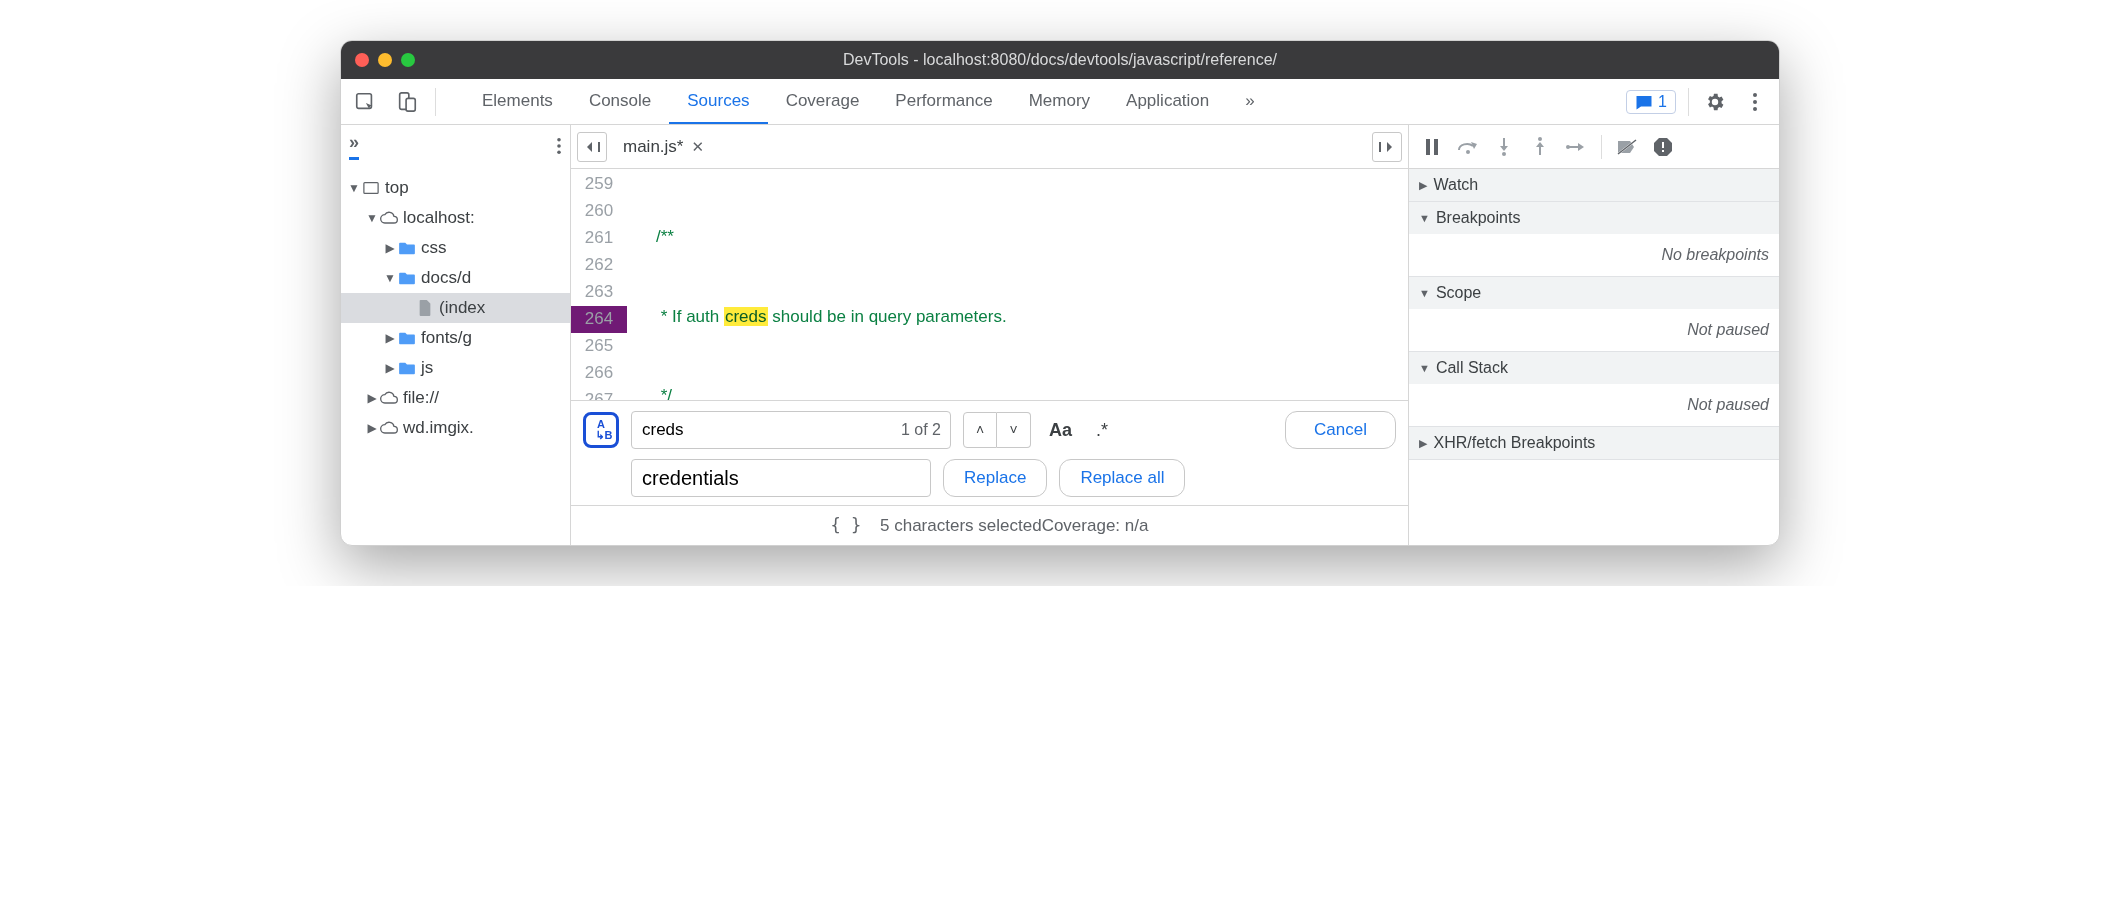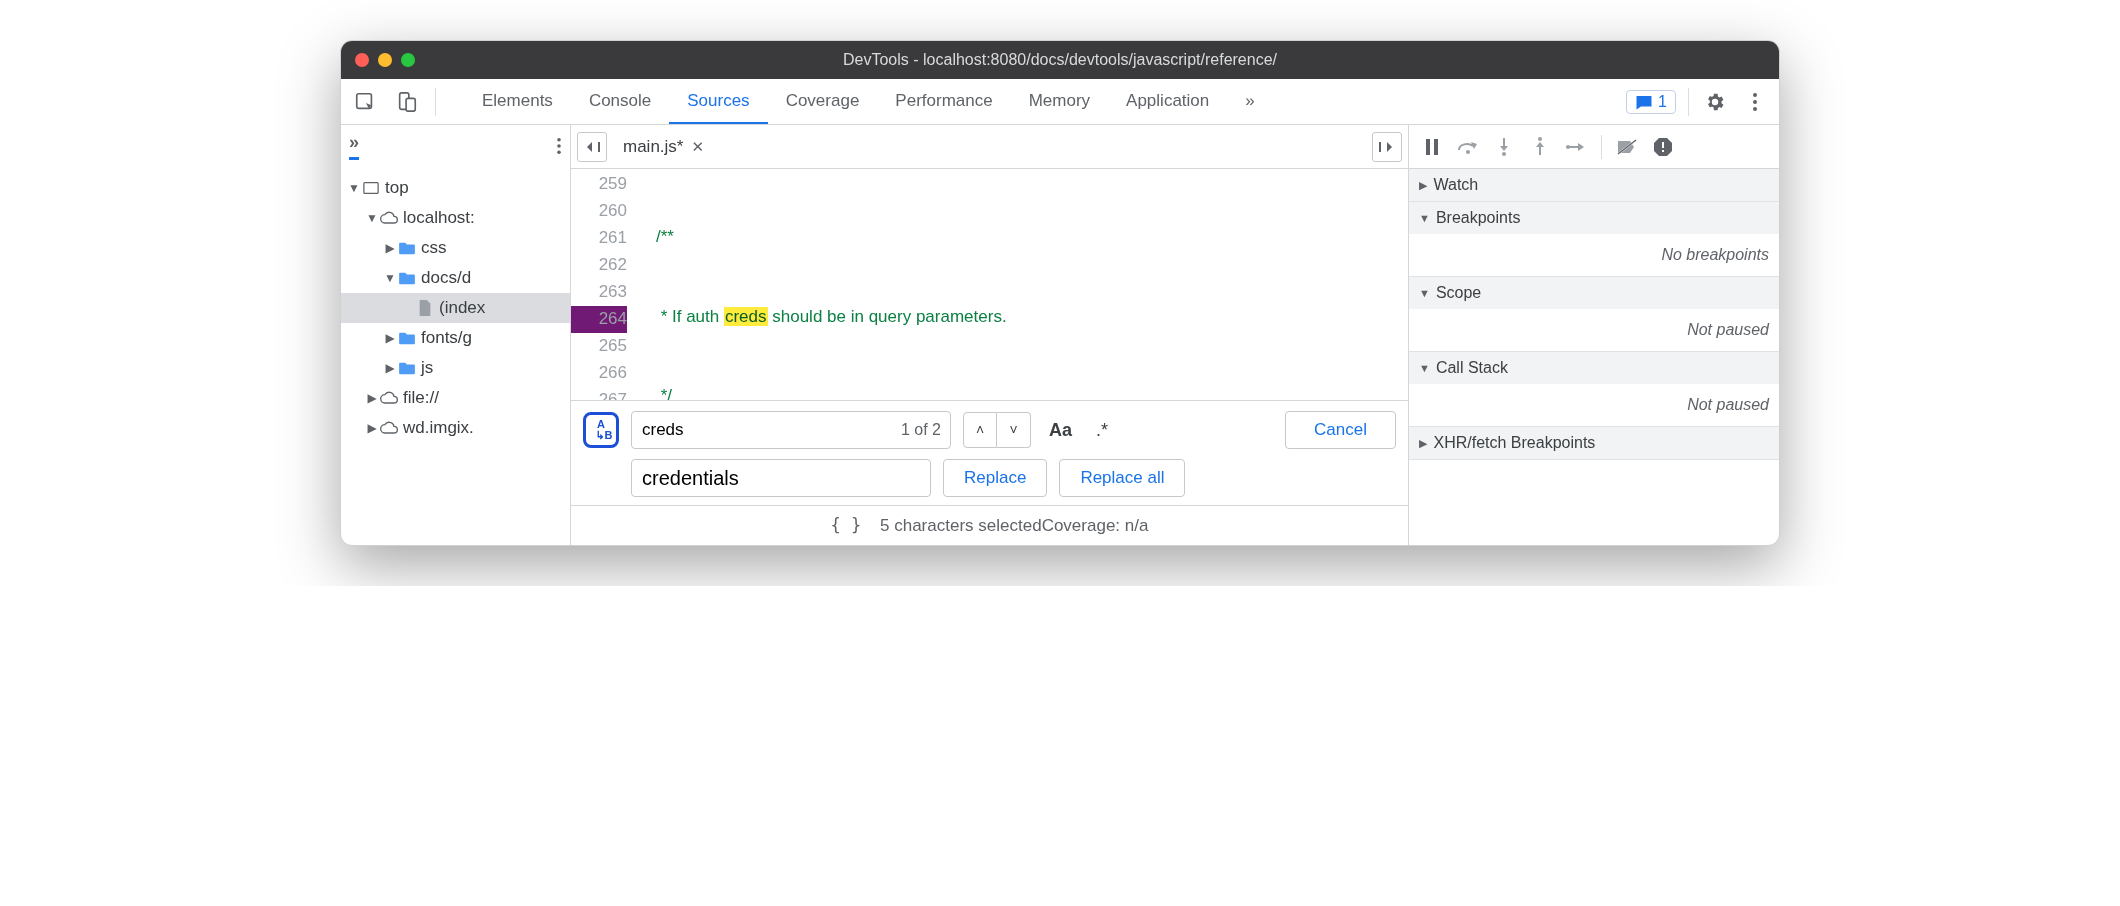--- a/index.html
+++ b/index.html
@@ -35,37 +35,37 @@
 .cloud-svg { fill: none; stroke: #5f6368; stroke-width: 1.6; }
 .frame-svg { fill: none; stroke: #5f6368; stroke-width: 1.4; }
 .editor-col { flex: 1; display: flex; flex-direction: column; min-width: 0; border-right: 1px solid #d6d6d6; }
 .editor-tabs { height: 44px; border-bottom: 1px solid #d6d6d6; display: flex; align-items: center; padding: 0 6px; gap: 10px; }
 .stepper { width: 30px; height: 30px; border: 1px solid #c8c8c8; border-radius: 3px; display: flex; align-items: center; justify-content: center; color: #5f6368; }
 .stepper.right { margin-left: auto; }
 .file-tab { display: flex; align-items: center; gap: 8px; font-size: 17px; color: #3c4043; padding: 0 6px; }
 .close-x { color: #5f6368; font-size: 15px; }
 .code { display: flex; flex: 1; overflow: hidden; font-family: Menlo, Monaco, "Courier New", monospace; font-size: 17px; line-height: 1.55; }
 .gutter { width: 66px; text-align: right; color: #9aa0a6; padding: 2px 10px 2px 0; user-select: none; }
-.gutter div { height: 27px; }
+.gutter div { height: 27px; text-align: center; }
 .gutter div.hcur { background: #701a75; }
 .codebody { flex: 1; padding: 2px 0; white-space: pre; color: #3c4043; }
 .codebody .ln { height: 27px; display: flex; align-items: center; }
 .c-comment { color: #0b8043; }
 .hl-match { background: #ffeb3b; color: #0b5c25; padding: 0 1px; }
 .searchbar { border-top: 1px solid #d6d6d6; padding: 10px 12px 8px; }
 .srow { display: flex; align-items: center; gap: 12px; margin-bottom: 10px; }
 .replace-toggle { width: 36px; height: 36px; border: 3px solid #1a4fd6; border-radius: 8px; display: flex; align-items: center; justify-content: center; color: #1a4fd6; font-weight: 700; font-size: 11px; line-height: 1; flex-direction: column; }
 .search-input-wrap { position: relative; flex: 0 0 320px; }
 .search-input { width: 100%; height: 38px; border: 1px solid #c8c8c8; border-radius: 4px; padding: 0 90px 0 10px; font-size: 17px; }
 .match-count { position: absolute; right: 10px; top: 0; height: 38px; display: flex; align-items: center; color: #5f6368; font-size: 16px; }
 .nav-btn { width: 34px; height: 36px; border: 1px solid #c8c8c8; background: #fff; display: flex; align-items: center; justify-content: center; font-size: 14px; color: #3c4043; }
 .nav-btn.first { border-radius: 4px 0 0 4px; }
 .nav-btn.last { border-radius: 0 4px 4px 0; border-left: none; }
 .toggle-txt { font-size: 18px; color: #3c4043; padding: 0 6px; cursor: pointer; }
-.btn-link { height: 38px; border: 1px solid #c8c8c8; border-radius: 4px; background: #fff; color: #1a73e8; font-size: 17px; padding: 0 20px; cursor: pointer; }
+.btn-link { height: 38px; border: 1px solid #c8c8c8; border-radius: 12px; background: #fff; color: #1a73e8; font-size: 17px; padding: 0 20px; cursor: pointer; }
 .btn-link.wide { padding: 0 28px; }
 .replace-input { width: 300px; height: 38px; border: 1px solid #c8c8c8; border-radius: 4px; padding: 0 10px; font-size: 20px; }
 .statusbar { height: 40px; border-top: 1px solid #d6d6d6; display: flex; align-items: center; justify-content: center; padding: 0 14px; color: #5f6368; font-size: 17px; }
 .braces { font-family: Menlo, monospace; margin-right: 14px; }
 .rightpanel { width: 370px; display: flex; flex-direction: column; }
 .debugbar { height: 44px; border-bottom: 1px solid #d6d6d6; display: flex; align-items: center; gap: 10px; padding: 0 10px; }
 .dbg-icon { color: #8a8e93; width: 26px; height: 26px; display: flex; align-items: center; justify-content: center; }
 .dbg-icon.emph { color: #3c4043; }
 .dbg-sep { width: 1px; height: 24px; background: #ddd; margin: 0 2px; }
 .panel { border-bottom: 1px solid #e0e2e5; }

